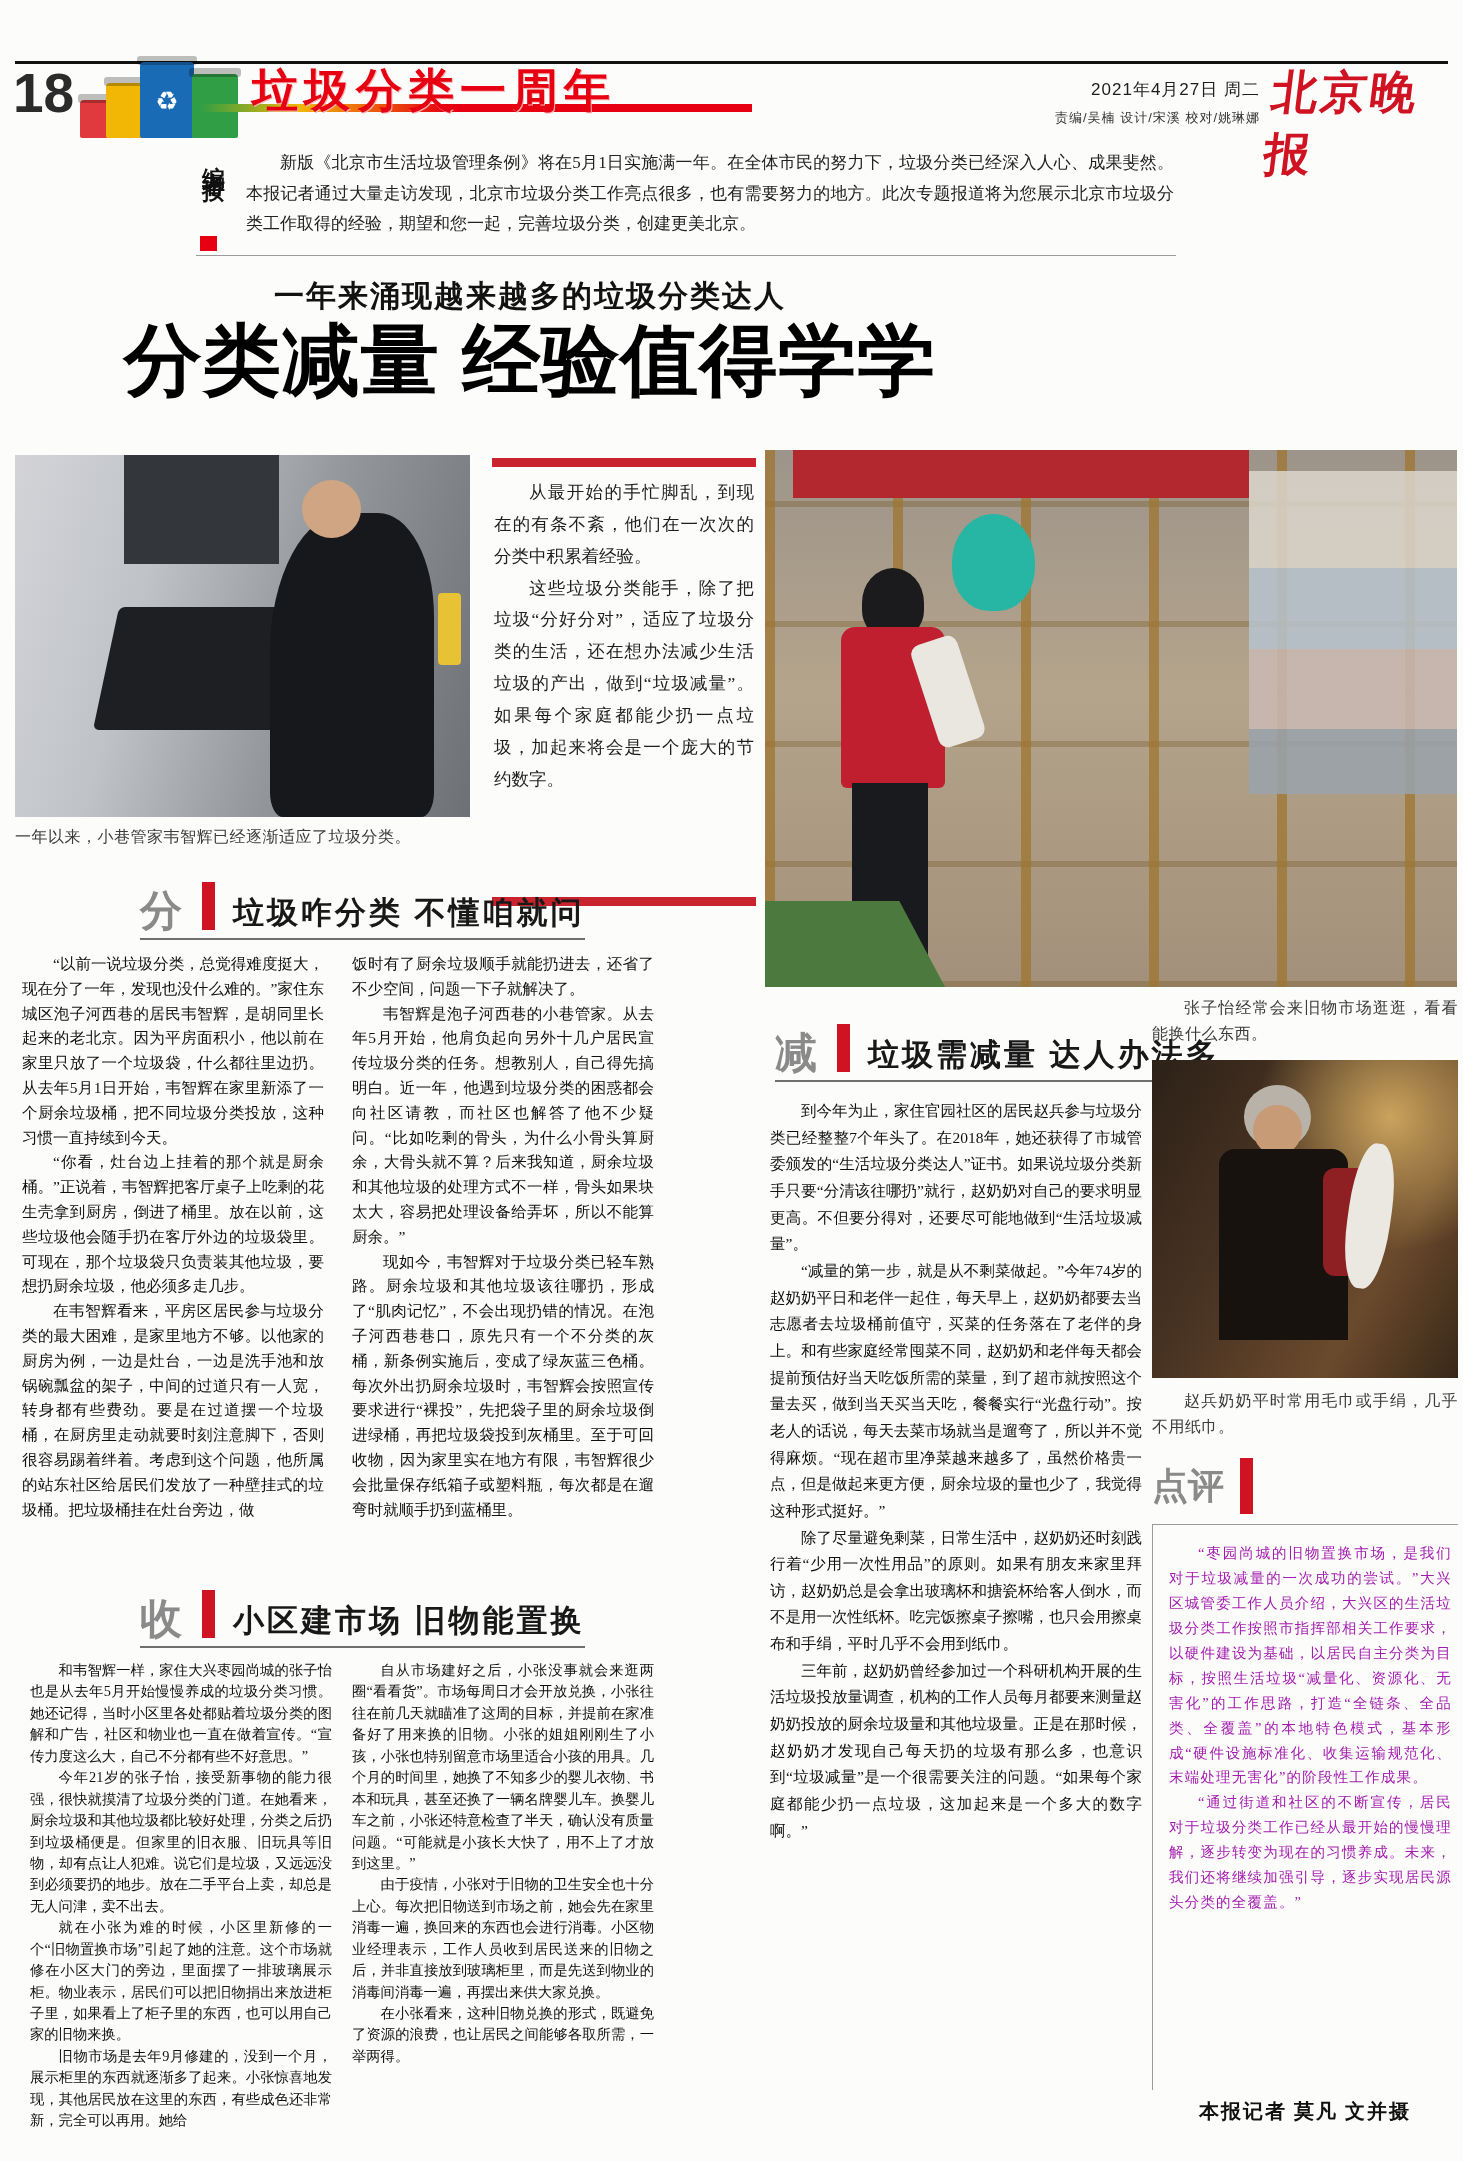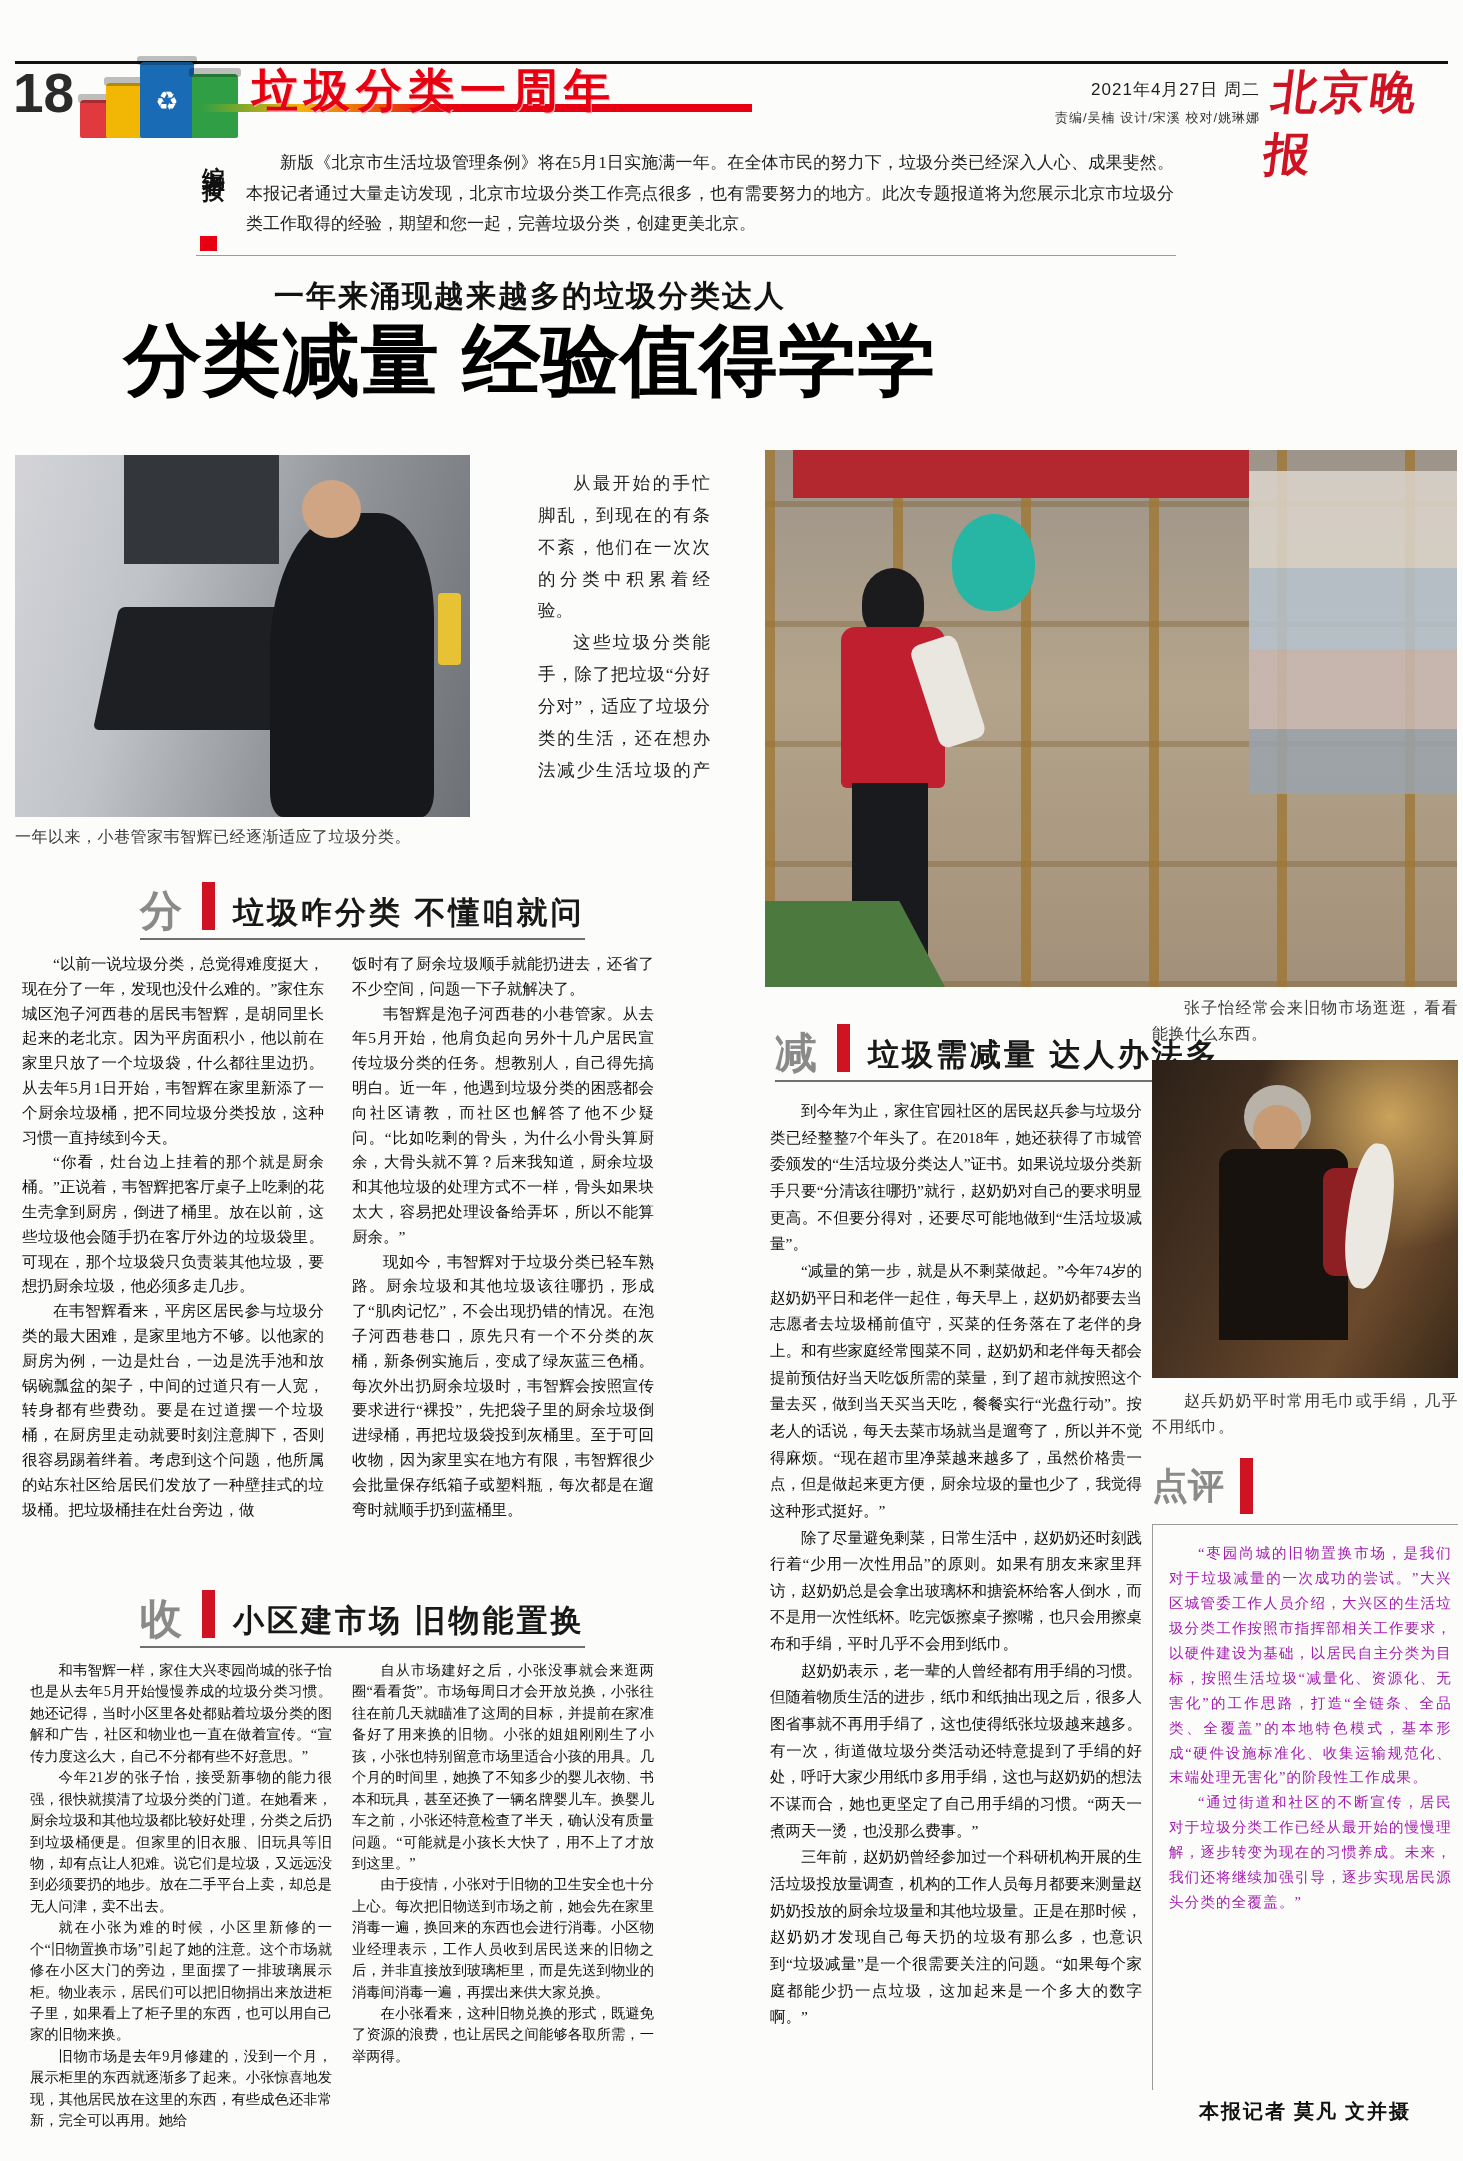--- a/index.html
+++ b/index.html
@@ -76,21 +76,21 @@
   .ph-grandma .hairg { position:absolute; left:30%; top:8%; width:22%; height:20%; background:#b9b2a8; border-radius:50%; }
   .ph-grandma .face { position:absolute; left:33%; top:14%; width:16%; height:16%; background:#c89b77; border-radius:50%; }
   .ph-grandma .vestg { position:absolute; left:22%; top:28%; width:42%; height:60%; background:#17120e; border-radius:16px 16px 0 0; }
   .ph-grandma .sleeve { position:absolute; left:56%; top:34%; width:16%; height:34%; background:#8e1f22; border-radius:12px; }
   .ph-grandma .cloth { position:absolute; left:64%; top:26%; width:14%; height:46%; background:#eae8e1; border-radius:45%; transform:rotate(8deg); }
 
   .caption { position:absolute; font-size:16px; line-height:1.65; color:#3c3c3c; text-align:justify; letter-spacing:.5px; }
   .cap-indent { text-indent:2em; }
 
   
-  .intro { left:492px; top:458px; width:264px; height:332px; display:flex; flex-direction:row;gap:44px; }
+  .intro { left:492px; top:458px; width:264px; height:448px; display:flex; flex-direction:column; }
   .intro .bar { height:9px; background:#c9232d; flex:none; }
   .intro .itext { flex:1; padding:10px 2px 8px 2px; font-size:17.5px; line-height:1.82; text-align:justify; color:#1e1e1e; overflow:hidden; }
   .intro .itext p { margin:0; text-indent:2em; }
 
   
   .sec-head { position:absolute; display:flex; align-items:flex-end; border-bottom:2px solid #6f6f6f; padding-bottom:8px; }
   .badge { font-family:"Liberation Sans",sans-serif; font-size:42px; font-weight:700; color:#8a8a8a; line-height:.9; }
   .redbar { width:13px; height:48px; background:#cf1322; margin:0 18px 0 20px; flex:none; }
   .sec-title { font-family:"Liberation Sans",sans-serif; font-size:31px; font-weight:700; color:#181818; letter-spacing:3px; line-height:1.05;text-align:center; }
 
@@ -200,21 +200,20 @@
 
   <div class="sec-head" style="left:775px; top:1024px;">
     <span class="badge">减</span>
     <span class="redbar"></span>
     <span class="sec-title">垃圾需减量 达人办法多</span>
   </div>
   <div class="col jian-col" style="left:770px; top:1098px;">
     <p>到今年为止，家住官园社区的居民赵兵参与垃圾分类已经整整7个年头了。在2018年，她还获得了市城管委颁发的“生活垃圾分类达人”证书。如果说垃圾分类新手只要“分清该往哪扔”就行，赵奶奶对自己的要求明显更高。不但要分得对，还要尽可能地做到“生活垃圾减量”。</p>
     <p>“减量的第一步，就是从不剩菜做起。”今年74岁的赵奶奶平日和老伴一起住，每天早上，赵奶奶都要去当志愿者去垃圾桶前值守，买菜的任务落在了老伴的身上。和有些家庭经常囤菜不同，赵奶奶和老伴每天都会提前预估好当天吃饭所需的菜量，到了超市就按照这个量去买，做到当天买当天吃，餐餐实行“光盘行动”。按老人的话说，每天去菜市场就当是遛弯了，所以并不觉得麻烦。“现在超市里净菜越来越多了，虽然价格贵一点，但是做起来更方便，厨余垃圾的量也少了，我觉得这种形式挺好。”</p>
     <p>除了尽量避免剩菜，日常生活中，赵奶奶还时刻践行着“少用一次性用品”的原则。如果有朋友来家里拜访，赵奶奶总是会拿出玻璃杯和搪瓷杯给客人倒水，而不是用一次性纸杯。吃完饭擦桌子擦嘴，也只会用擦桌布和手绢，平时几乎不会用到纸巾。</p>
-    <p>赵奶奶表示，老一辈的人曾经都有用手绢的习惯。但随着物质生活的进步，纸巾和纸抽出现之后，很多人图省事就不再用手绢了，这也使得纸张垃圾越来越多。有一次，街道做垃圾分类活动还特意提到了手绢的好处，呼吁大家少用纸巾多用手绢，这也与赵奶奶的想法不谋而合，她也更坚定了自己用手绢的习惯。“两天一煮两天一烫，也没那么费事。”</p>
     <p>三年前，赵奶奶曾经参加过一个科研机构开展的生活垃圾投放量调查，机构的工作人员每月都要来测量赵奶奶投放的厨余垃圾量和其他垃圾量。正是在那时候，赵奶奶才发现自己每天扔的垃圾有那么多，也意识到“垃圾减量”是一个很需要关注的问题。“如果每个家庭都能少扔一点垃圾，这加起来是一个多大的数字啊。”</p>
   </div>
 
   <div class="photo ph-grandma">
     <div class="hairg"></div>
     <div class="face"></div>
     <div class="vestg"></div>
     <div class="sleeve"></div>
     <div class="cloth"></div>
   </div>

